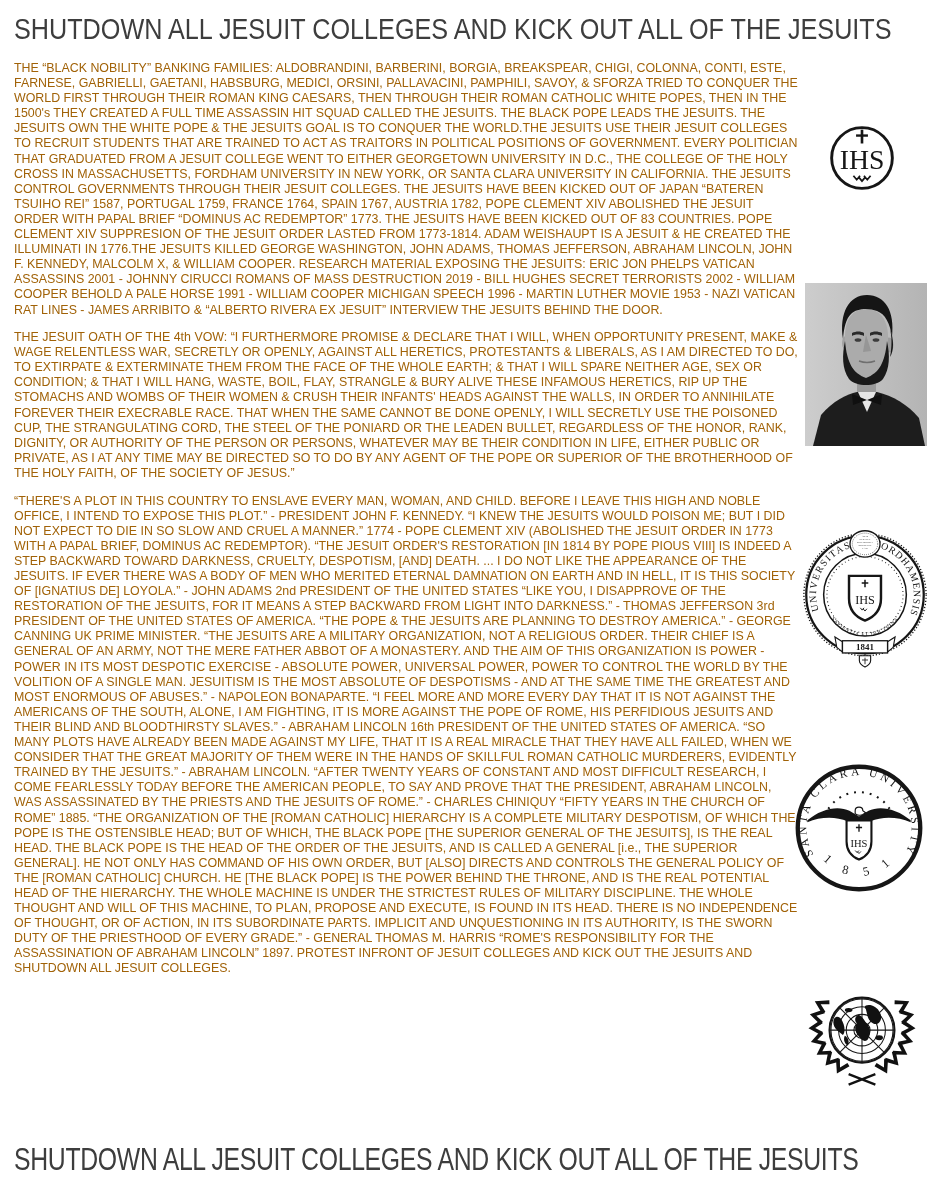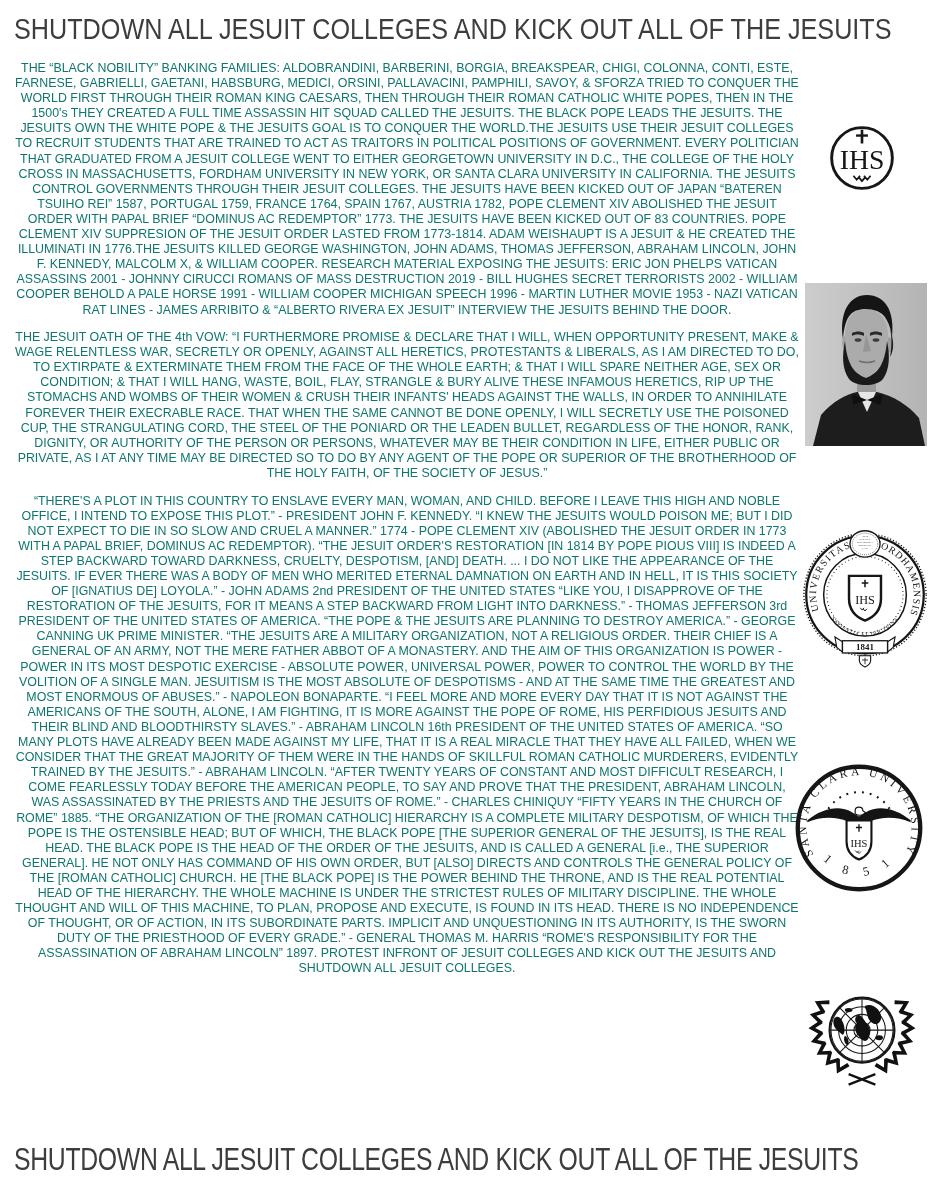--- a/index.html
+++ b/index.html
@@ -3,21 +3,21 @@
 <meta charset="utf-8">
 <style>
   html,body{margin:0;padding:0;background:#ffffff;}
   .page{position:relative;width:932px;height:1200px;background:#fff;overflow:hidden;
         font-family:"Liberation Sans",sans-serif;color:#3b3b3b;}
   .title{position:absolute;white-space:nowrap;font-weight:400;color:#3d3d3d;
          transform-origin:left top;line-height:1.15;}
   .title-top{left:14px;top:12px;font-size:30px;transform:scaleX(0.84);}
   .title-bottom{left:14px;top:1142px;font-size:31px;transform:scaleX(0.80);letter-spacing:-0.4px;}
   .text-col{position:absolute;left:14px;top:61px;width:786px;
-            font-size:12.4px;line-height:15.1px;color:#0f766e;text-align:center;}
+            font-size:12.4px;line-height:15.1px;color:#a16207;}
   .text-col p{margin:0 0 12.5px 0;}
   .figure{position:absolute;}
   svg text{font-family:"Liberation Serif",serif;fill:#161616;}
   .sans-num{font-family:"Liberation Serif",serif;font-weight:bold;}
 </style>
 </head>
 <body>
 
 <div class="page">
 

